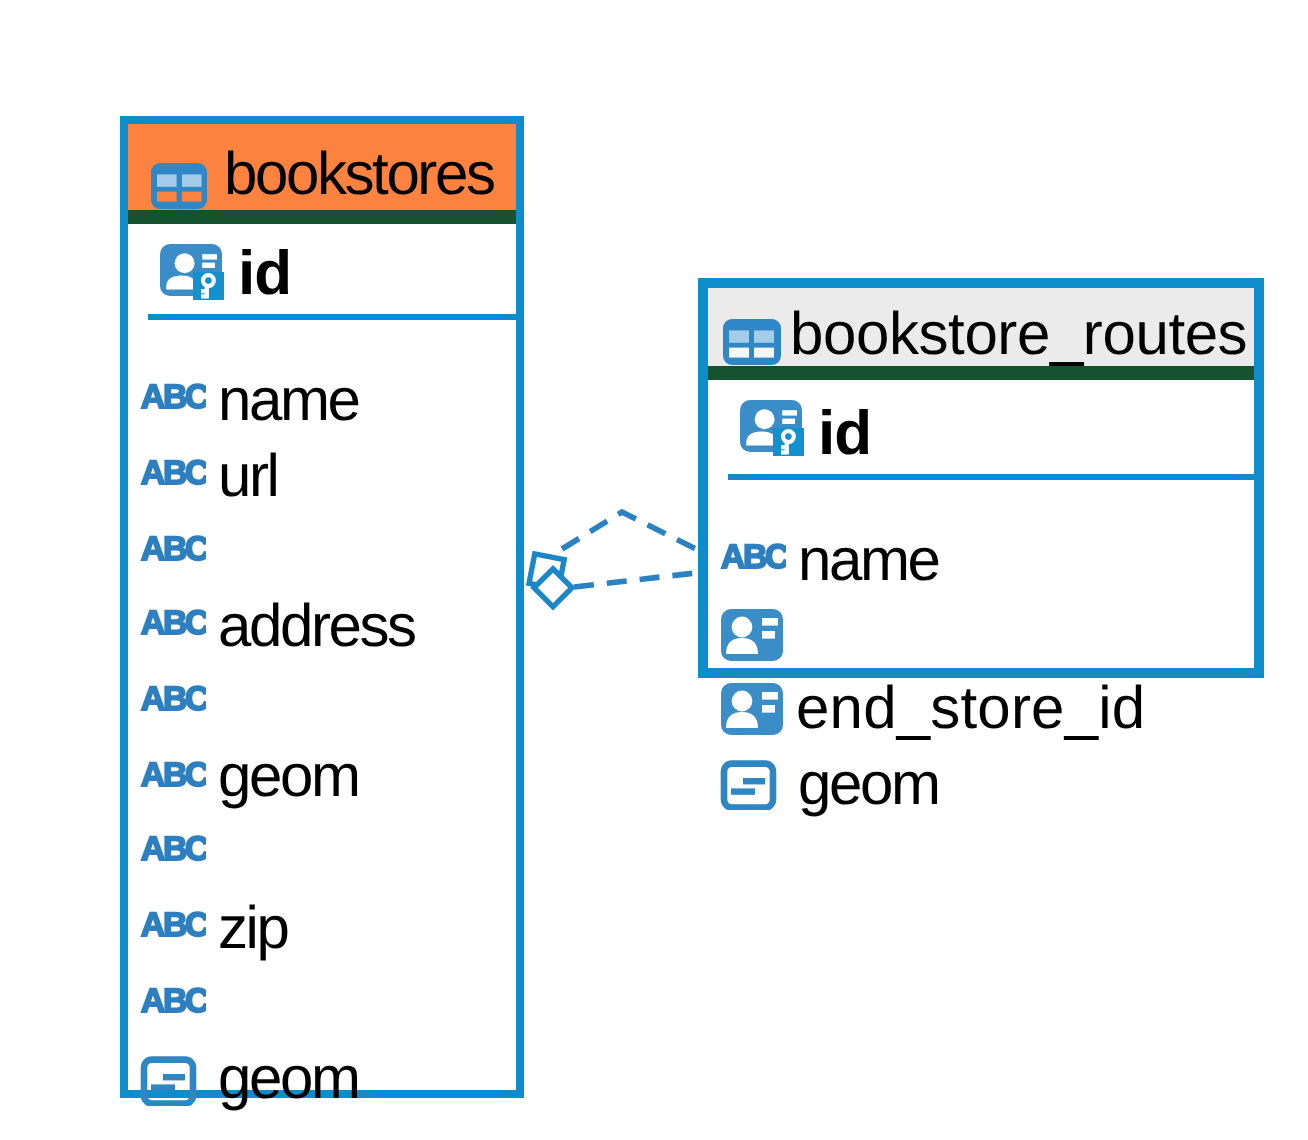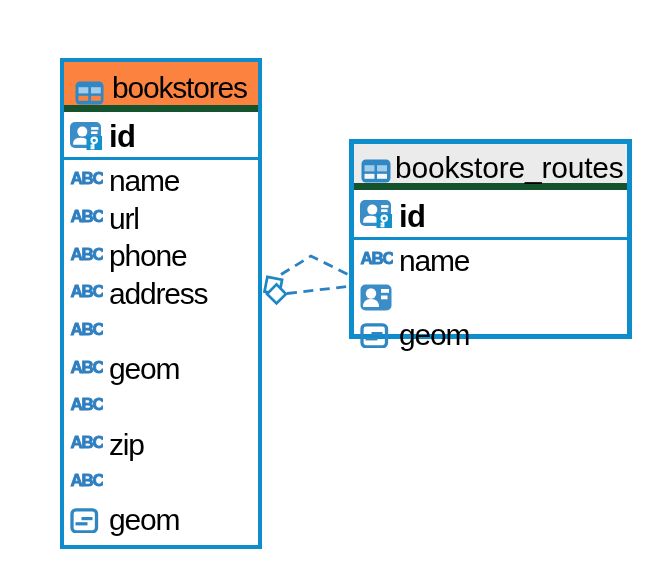--- a/index.html
+++ b/index.html
@@ -6,25 +6,25 @@
   body{
     width:654px;height:570px;background:#ffffff;position:relative;overflow:hidden;
     font-family:"Liberation Sans",sans-serif;color:#000;
   }
   .tbl{position:absolute;box-sizing:border-box;background:#fff;}
   #t1{left:60px;top:58px;width:202px;height:491px;border:4px solid #0e8dcc;}
   #t2{left:349px;top:139px;width:283px;height:200px;border:5px solid #0e8dcc;}
   .hdr{display:flex;align-items:flex-end;border-bottom:7px solid #14532d;}
   #t1 .hdr{height:43px;background:#fb833f;padding-left:11px;}
   #t2 .hdr{height:38.5px;background:#ebebeb;padding-left:7px;}
-  .idrow{display:flex;align-items:center;border-bottom:3px solid #0e8dcc;padding-left:6px;}
+  .idrow{display:flex;align-items:center;border-bottom:3px solid #0e8dcc;padding-left:6px;margin-left:10px;}
   #t1 .idrow{height:45px;}
   #t2 .idrow{height:47.5px;}
   #t2 .idrow .lbl{top:4px;}
-  .body{padding-top:2px;}
+  .body{padding-top:22px;}
   .row{display:flex;align-items:center;padding-left:6px;}
   #t1 .row{height:37.7px;}
   #t2 .row{height:37.3px;}
   .lbl{font-size:30px;letter-spacing:-1.2px;margin-left:6px;white-space:nowrap;}
   .hdr .lbl{margin-left:8px;}
   #t2 .hdr .lbl{margin-left:3px;letter-spacing:-0.2px;position:relative;top:2px;}
   .w{letter-spacing:0.1px !important;}
   svg.abc{margin-bottom:5px;}
   svg.fk{margin-bottom:1px;}
   .b{font-weight:bold;font-size:31px;letter-spacing:-0.5px;position:relative;top:2px;}
@@ -86,21 +86,20 @@
     <div class="row">
         <svg class="ic abc" width="33" height="14" viewBox="0 0 33 14">
           <text x="0.4" y="13" font-family="Liberation Sans, sans-serif" font-weight="bold" font-size="17" letter-spacing="-1.2" fill="#2e7fc0" stroke="#2e7fc0" stroke-width="0.9">ABC</text>
         </svg>
         <span class="lbl">url</span>
       </div>
     <div class="row">
         <svg class="ic abc" width="33" height="14" viewBox="0 0 33 14">
           <text x="0.4" y="13" font-family="Liberation Sans, sans-serif" font-weight="bold" font-size="17" letter-spacing="-1.2" fill="#2e7fc0" stroke="#2e7fc0" stroke-width="0.9">ABC</text>
         </svg>
-        <span class="lbl">phone</span>
       </div>
     <div class="row">
         <svg class="ic abc" width="33" height="14" viewBox="0 0 33 14">
           <text x="0.4" y="13" font-family="Liberation Sans, sans-serif" font-weight="bold" font-size="17" letter-spacing="-1.2" fill="#2e7fc0" stroke="#2e7fc0" stroke-width="0.9">ABC</text>
         </svg>
         <span class="lbl">address</span>
       </div>
     <div class="row">
         <svg class="ic abc" width="33" height="14" viewBox="0 0 33 14">
           <text x="0.4" y="13" font-family="Liberation Sans, sans-serif" font-weight="bold" font-size="17" letter-spacing="-1.2" fill="#2e7fc0" stroke="#2e7fc0" stroke-width="0.9">ABC</text>
@@ -177,20 +176,30 @@
     <div class="row">
       <svg class="ic fk" width="32" height="27" viewBox="0 0 32 27">
           <rect x="0.5" y="0.5" width="31" height="26" rx="5" fill="#3a8dc6"></rect>
           <circle cx="11" cy="9.5" r="5.2" fill="#fff"></circle>
           <path d="M 3 23 q 0 -8 8 -8 q 8 0 8 8 z" fill="#fff"></path>
           <rect x="21" y="5" width="8" height="3.8" fill="#fff"></rect>
           <rect x="21" y="11.5" width="6.5" height="3.8" fill="#fff"></rect>
         </svg>
     </div>
     <div class="row">
+      <svg class="ic fk" width="32" height="27" viewBox="0 0 32 27">
+          <rect x="0.5" y="0.5" width="31" height="26" rx="5" fill="#3a8dc6"></rect>
+          <circle cx="11" cy="9.5" r="5.2" fill="#fff"></circle>
+          <path d="M 3 23 q 0 -8 8 -8 q 8 0 8 8 z" fill="#fff"></path>
+          <rect x="21" y="5" width="8" height="3.8" fill="#fff"></rect>
+          <rect x="21" y="11.5" width="6.5" height="3.8" fill="#fff"></rect>
+        </svg>
+      <span class="lbl w">end_store_id</span>
+    </div>
+    <div class="row">
       <svg class="ic" width="33" height="25" viewBox="0 0 33 25">
         <rect x="2" y="1.8" width="24.5" height="22" rx="4" fill="none" stroke="#2e86c3" stroke-width="3.3"></rect>
         <rect x="11.5" y="9" width="11" height="3.2" fill="#2e86c3"></rect>
         <rect x="5.5" y="14.2" width="12" height="3.2" fill="#2e86c3"></rect>
       </svg>
       <span class="lbl">geom</span>
     </div>
   </div>
 </div>
 

